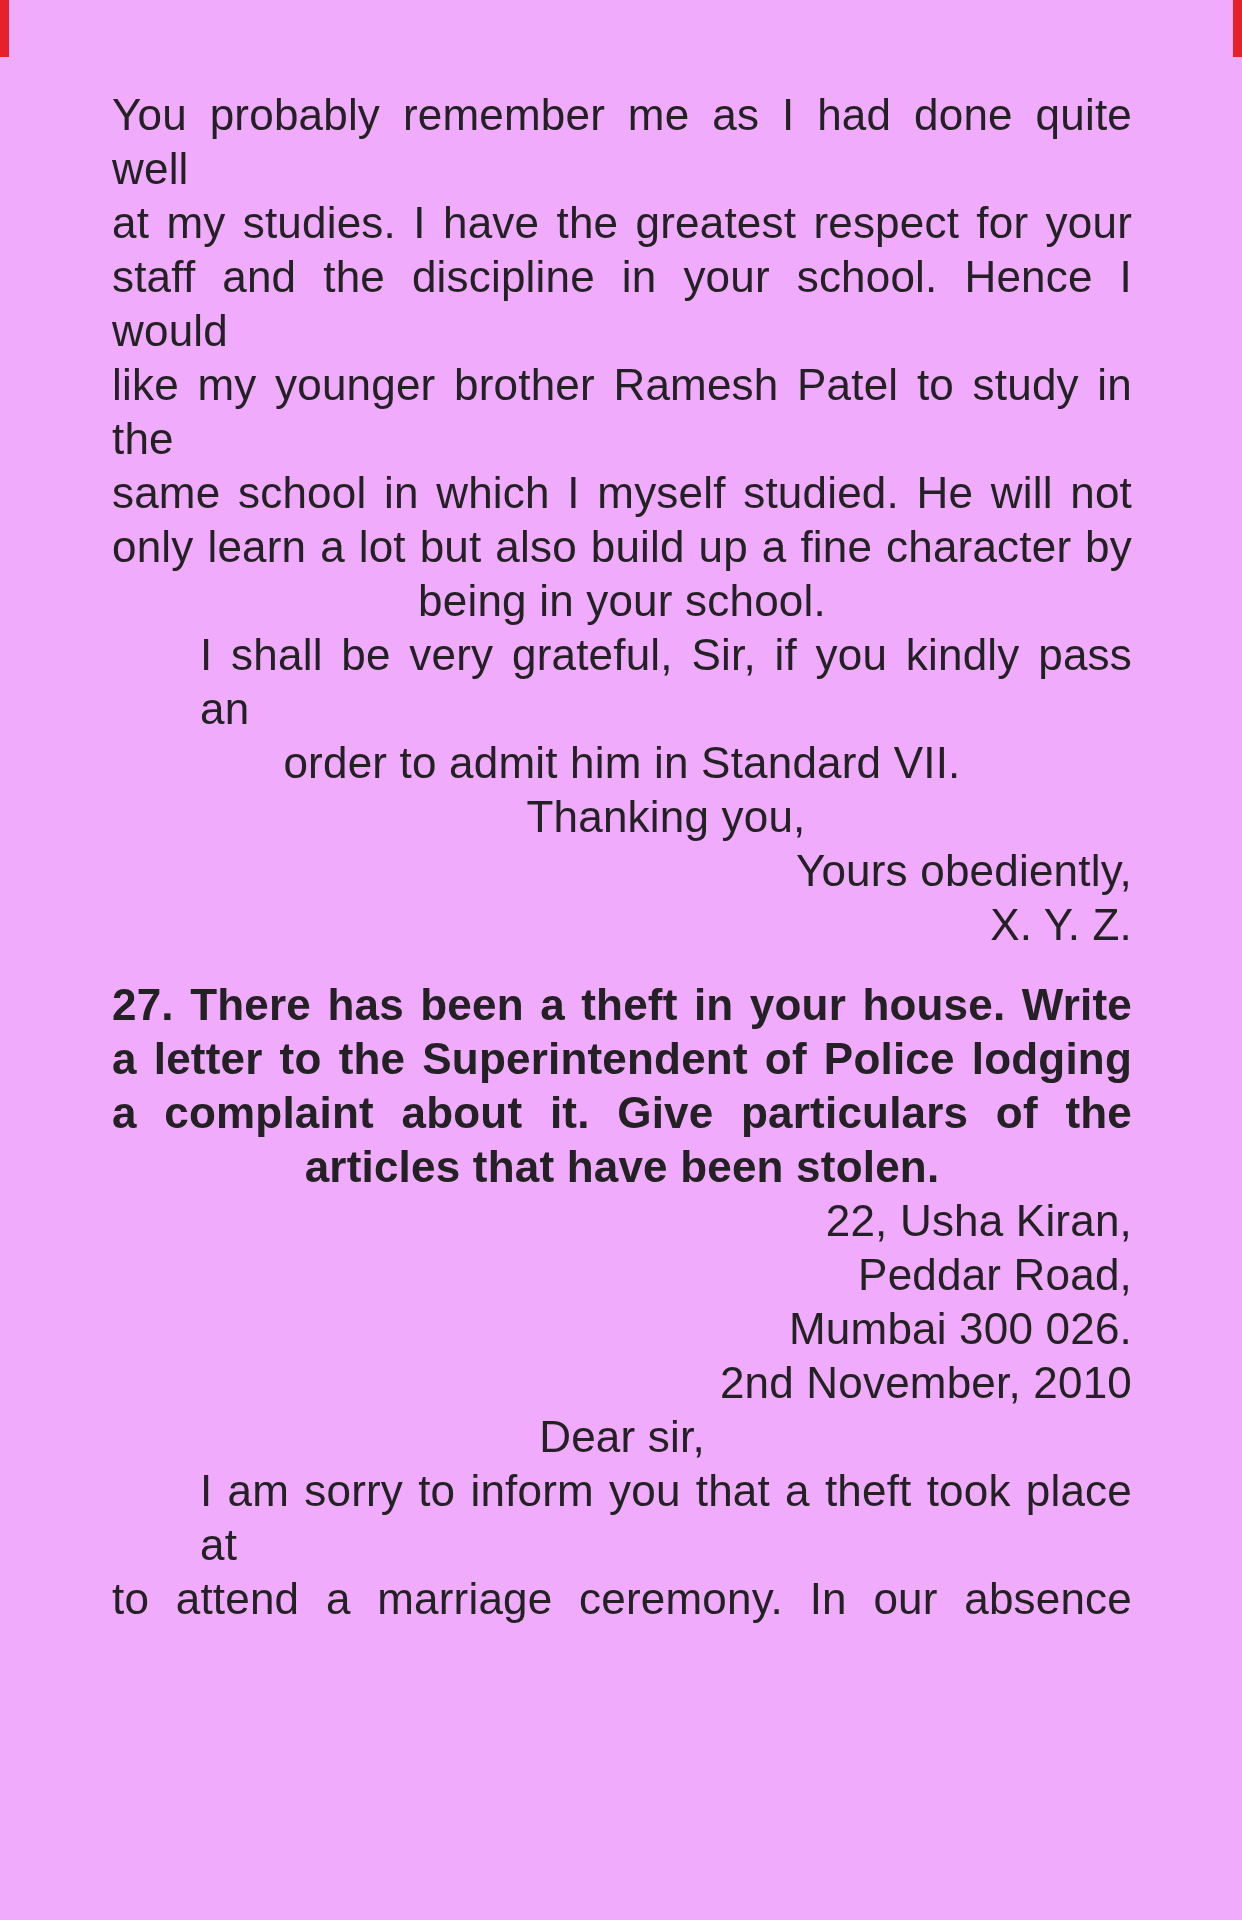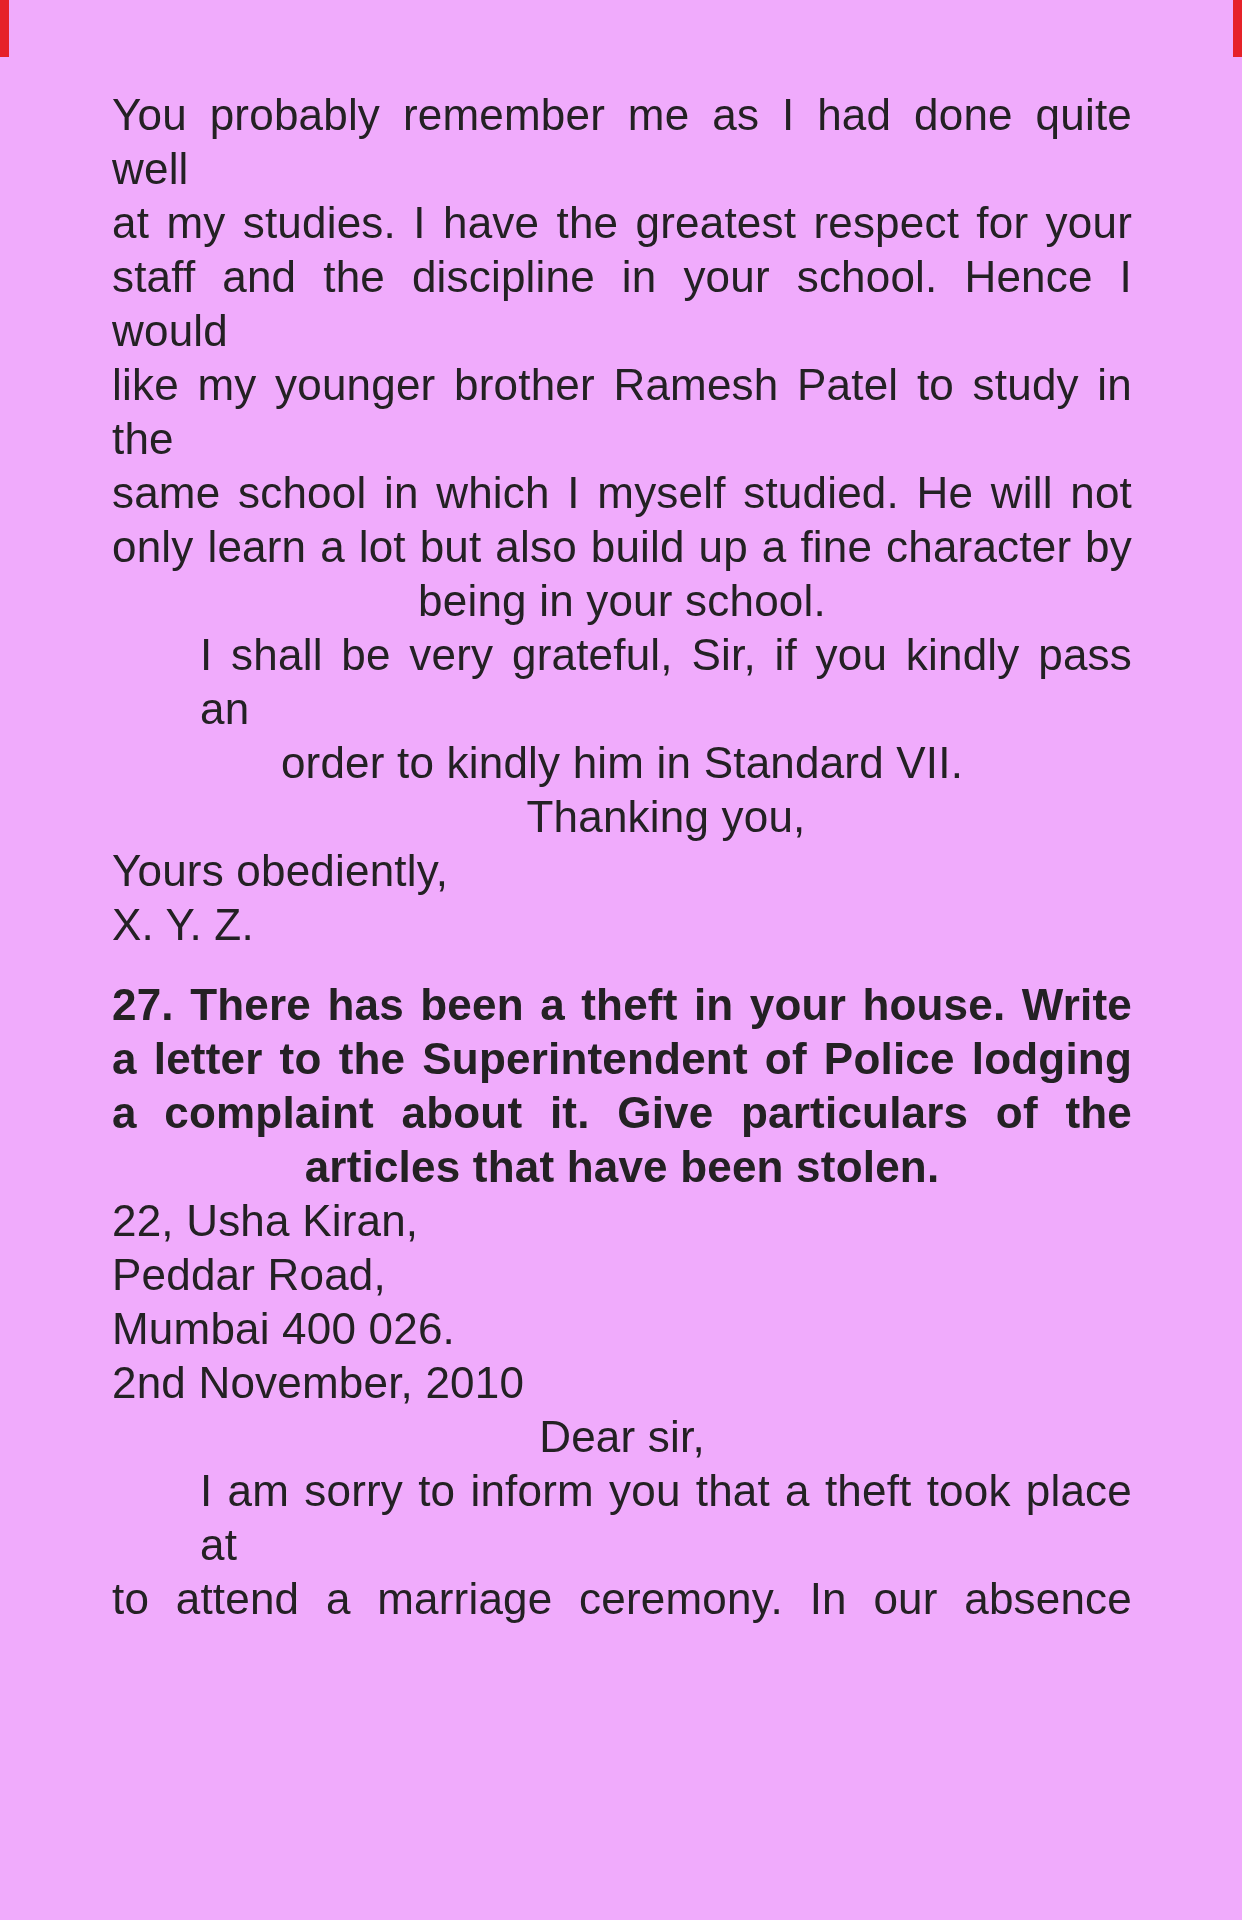--- a/index.html
+++ b/index.html
@@ -27,21 +27,21 @@
     width: 1020px;
     font-size: 44px;
     line-height: 54px;
     letter-spacing: 0.2px;
   }
   .jline {           
     text-align: justify;
     text-align-last: justify;
   }
   .lline { text-align: center; }
-  .rline { }
+  .rline { text-align: right; }
   .indent { padding-left: 88px; box-sizing: border-box; }
   .bold { font-weight: bold; }
   .heading-block { margin-top: 26px; }
 </style>
 </head>
 <body>
 
 <div class="page" style="color: rgb(36, 33, 36);">
 
   <div class="corner-mark left" style="background: rgb(230, 33, 41);"></div>
@@ -54,38 +54,38 @@
       <div class="jline">at my studies. I have the greatest respect for your</div>
       <div class="jline">staff and the discipline in your school. Hence I would</div>
       <div class="jline">like my younger brother Ramesh Patel to study in the</div>
       <div class="jline">same school in which I myself studied. He will not</div>
       <div class="jline">only learn a lot but also build up a fine character by</div>
       <div class="lline">being in your school.</div>
     </div>
 
     <div>
       <div class="jline indent">I shall be very grateful, Sir, if you kindly pass an</div>
-      <div class="lline">order to kindly him in Standard VII.</div>
+      <div class="lline">order to admit him in Standard VII.</div>
     </div>
 
     <div class="lline indent">Thanking you,</div>
     <div class="rline">Yours obediently,</div>
     <div class="rline">X. Y. Z.</div>
 
     <div class="heading-block">
       <div class="jline bold">27. There has been a theft in your house. Write</div>
       <div class="jline bold">a letter to the Superintendent of Police lodging</div>
       <div class="jline bold">a complaint about it. Give particulars of the</div>
       <div class="lline bold">articles that have been stolen.</div>
     </div>
 
     <div>
       <div class="rline">22, Usha Kiran,</div>
       <div class="rline">Peddar Road,</div>
-      <div class="rline">Mumbai 400 026.</div>
+      <div class="rline">Mumbai 300 026.</div>
       <div class="rline">2nd November, 2010</div>
     </div>
 
 
     <div class="lline">Dear sir,</div>
 
     <div>
       <div class="jline indent">I am sorry to inform you that a theft took place at</div>
       <div class="jline">to attend a marriage ceremony. In our absence</div>
 

